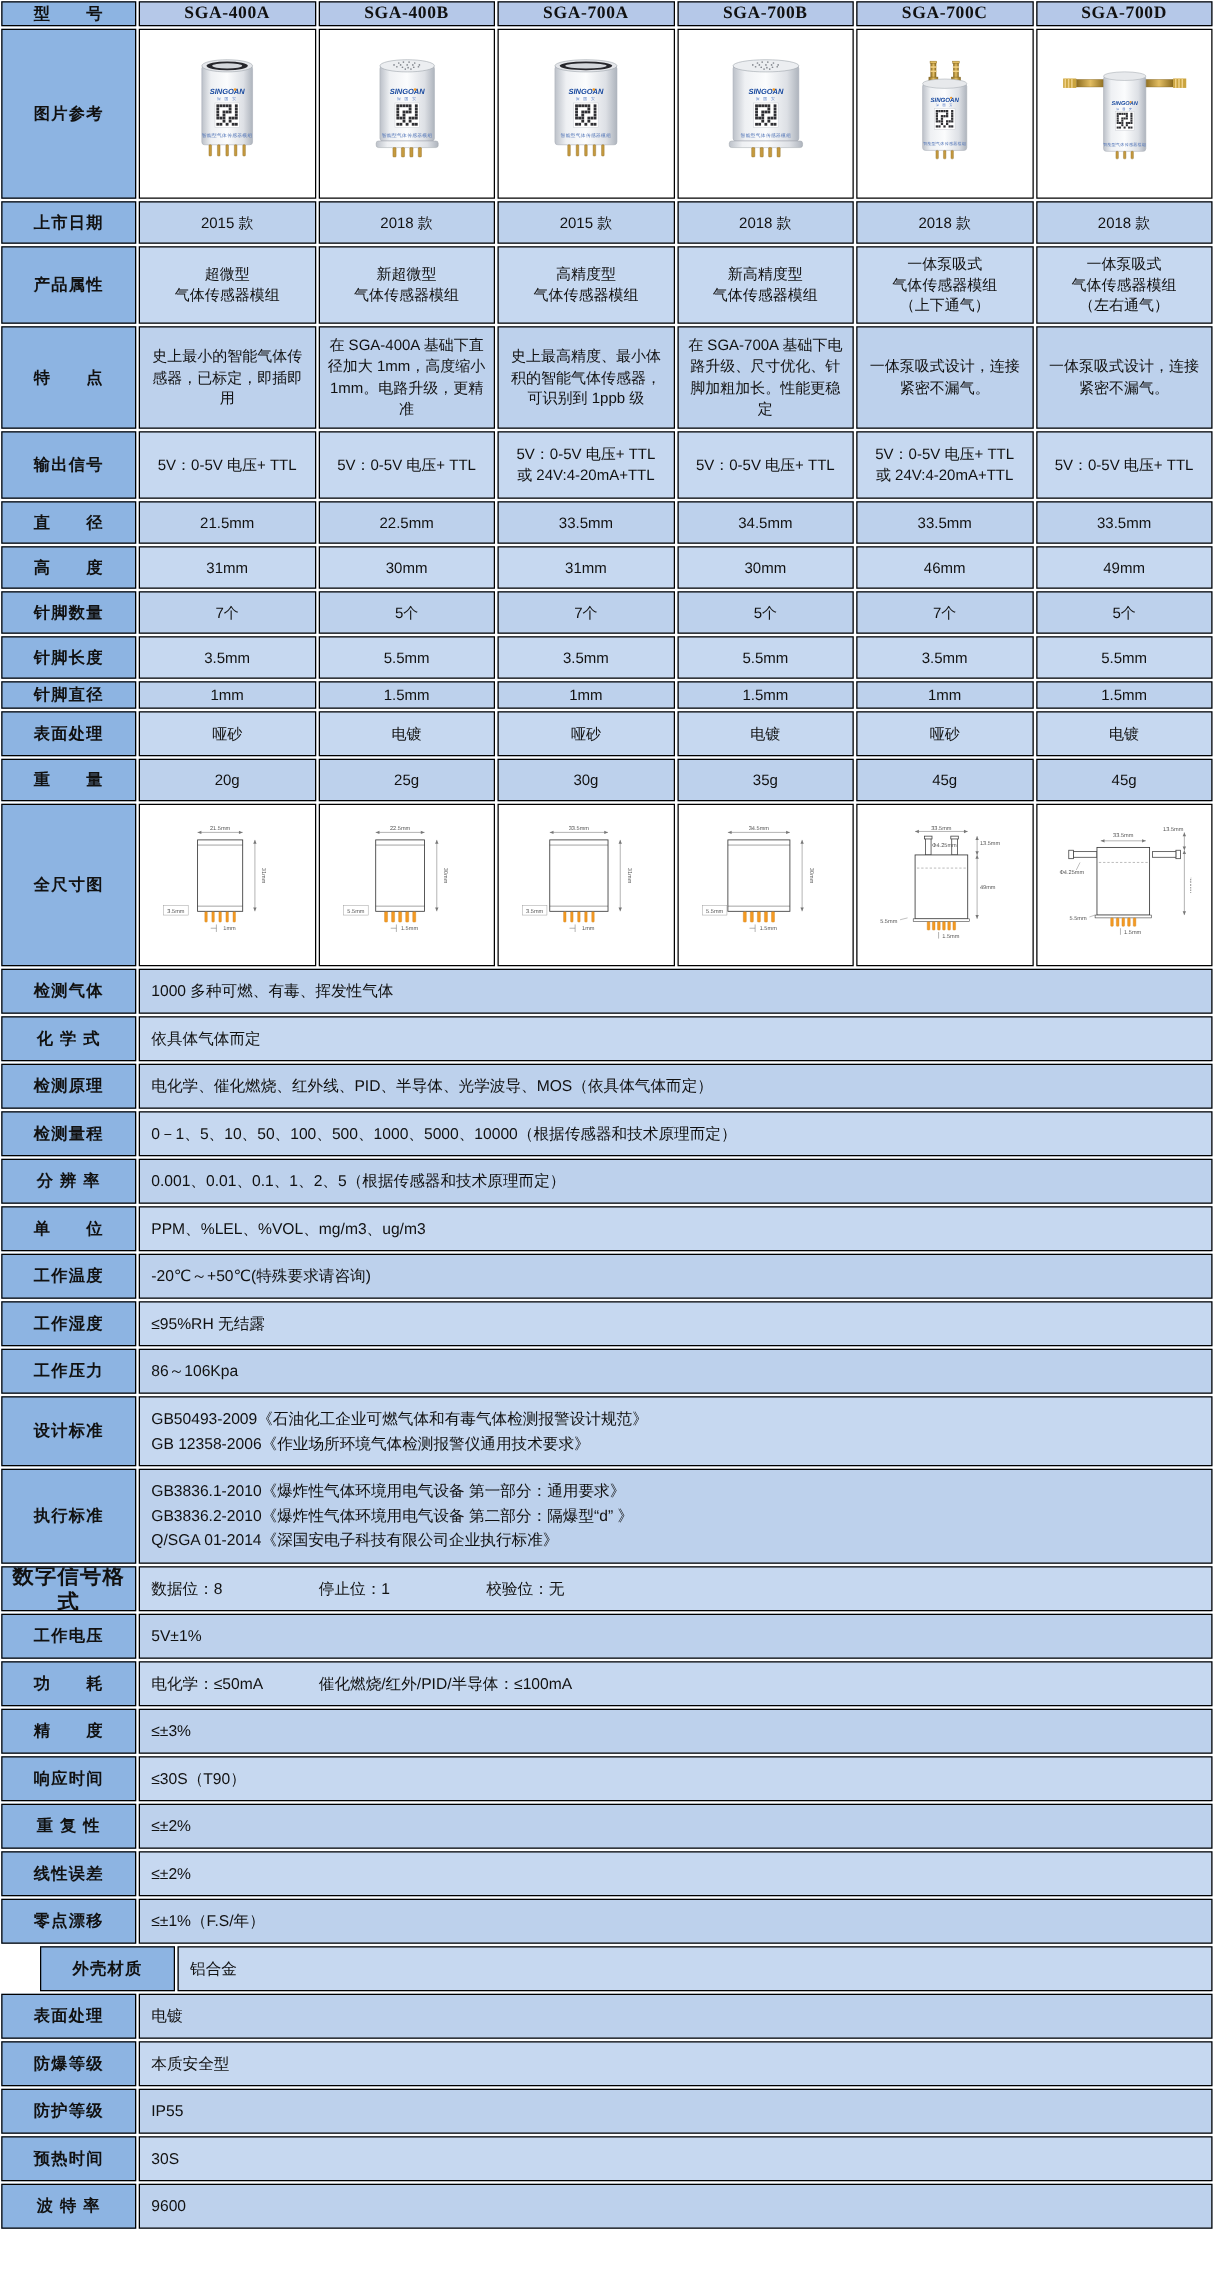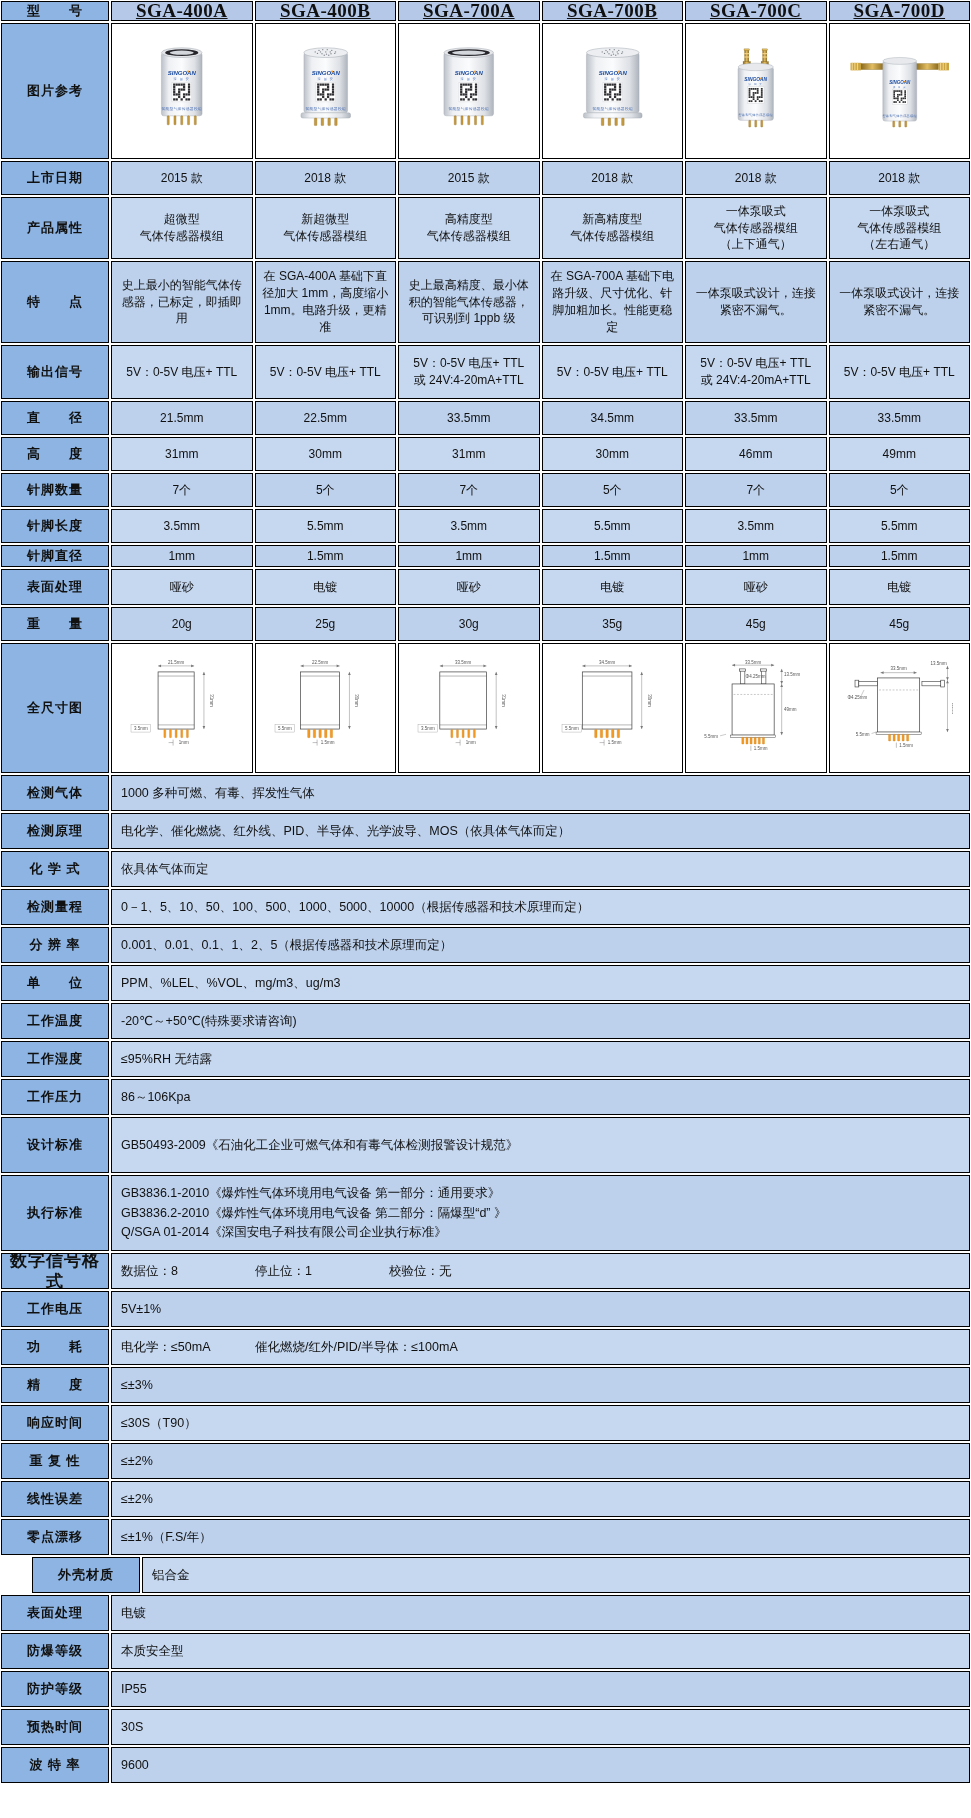--- a/index.html
+++ b/index.html
@@ -7,22 +7,22 @@
     --border:#000; --pin:#f59a23;
   }
   html,body{margin:0;padding:0;background:#fff;}
   body{font-family:"Liberation Sans","DejaVu Sans",sans-serif;color:#111;}
   .tbl{width:969px;background:#fff;padding:1px;}
   .row{display:grid;grid-template-columns:108px repeat(6,1fr);gap:2px;margin-bottom:2px;}
   .row.detail{grid-template-columns:108px 1fr;}
   .cell{border:1px solid var(--border);box-sizing:border-box;display:flex;align-items:center;
         justify-content:center;text-align:center;overflow:hidden;}
   .label{background:var(--label-bg);font-weight:bold;font-size:13px;letter-spacing:1px;line-height:1.25;}
-  .model{background:var(--hdr-bg);font-weight:bold;font-size:19px;
-         font-family:"Liberation Serif","DejaVu Serif",serif;letter-spacing:0.5px;text-decoration:underline;}
+  .model{background:var(--hdr-bg);font-weight:bold;font-size:14px;
+         font-family:"Liberation Serif","DejaVu Serif",serif;letter-spacing:0.5px;}
   .white{background:#fff;padding:16px;}
   .val{font-size:12px;line-height:1.4;white-space:pre-line;padding:2px 4px;}
   .bg-a{background:var(--cell-a);} .bg-b{background:var(--cell-b);}
   .dval{justify-content:flex-start;text-align:left;font-size:12.5px;padding-left:9px;
         font-family:"Liberation Sans","DejaVu Sans",sans-serif;}
   .lines{display:flex;flex-direction:column;justify-content:center;gap:3px;width:100%;}
   .lines .ln{line-height:1.35;}
   .parts{display:flex;width:100%;align-items:center;}
   .parts .part{width:134px;flex:none;text-align:left;}
   .parts .part:last-child{width:auto;}
@@ -772,26 +772,26 @@
           <line x1="67" y1="110" x2="67" y2="117" stroke="#777" stroke-width="0.6"></line>
           <text x="80" y="116" text-anchor="middle" font-size="6" fill="#555">1.5mm</text>
         </svg>
       </div>
     </div>
     <div class="row detail" style="height: 36px;">
       <div class="cell label">检测气体</div>
       <div class="cell dval bg-b">1000 多种可燃、有毒、挥发性气体</div>
     </div>
     <div class="row detail" style="height: 36px;">
+      <div class="cell label">化 学 式</div>
+      <div class="cell dval bg-a">依具体气体而定</div>
+    </div>
+    <div class="row detail" style="height: 36px;">
       <div class="cell label">检测原理</div>
       <div class="cell dval bg-b">电化学、催化燃烧、红外线、PID、半导体、光学波导、MOS（依具体气体而定）</div>
-    </div>
-    <div class="row detail" style="height: 36px;">
-      <div class="cell label">化 学 式</div>
-      <div class="cell dval bg-a">依具体气体而定</div>
     </div>
     <div class="row detail" style="height: 36px;">
       <div class="cell label">检测量程</div>
       <div class="cell dval bg-a">0－1、5、10、50、100、500、1000、5000、10000（根据传感器和技术原理而定）</div>
     </div>
     <div class="row detail" style="height: 36px;">
       <div class="cell label">分 辨 率</div>
       <div class="cell dval bg-b">0.001、0.01、0.1、1、2、5（根据传感器和技术原理而定）</div>
     </div>
     <div class="row detail" style="height: 36px;">
@@ -808,20 +808,21 @@
     </div>
     <div class="row detail" style="height: 36px;">
       <div class="cell label">工作压力</div>
       <div class="cell dval bg-b">86～106Kpa</div>
     </div>
     <div class="row detail" style="height: 56px;">
       <div class="cell label">设计标准</div>
       <div class="cell dval bg-a">
         <div class="lines">
           <div class="ln">GB50493-2009《石油化工企业可燃气体和有毒气体检测报警设计规范》</div>
+          <div class="ln">GB 12358-2006《作业场所环境气体检测报警仪通用技术要求》</div>
         </div>
       </div>
     </div>
     <div class="row detail" style="height: 76px;">
       <div class="cell label">执行标准</div>
       <div class="cell dval bg-b">
         <div class="lines">
           <div class="ln">GB3836.1-2010《爆炸性气体环境用电气设备 第一部分：通用要求》</div>
           <div class="ln">GB3836.2-2010《爆炸性气体环境用电气设备 第二部分：隔爆型“d”  》</div>
           <div class="ln">Q/SGA 01-2014《深国安电子科技有限公司企业执行标准》</div>

